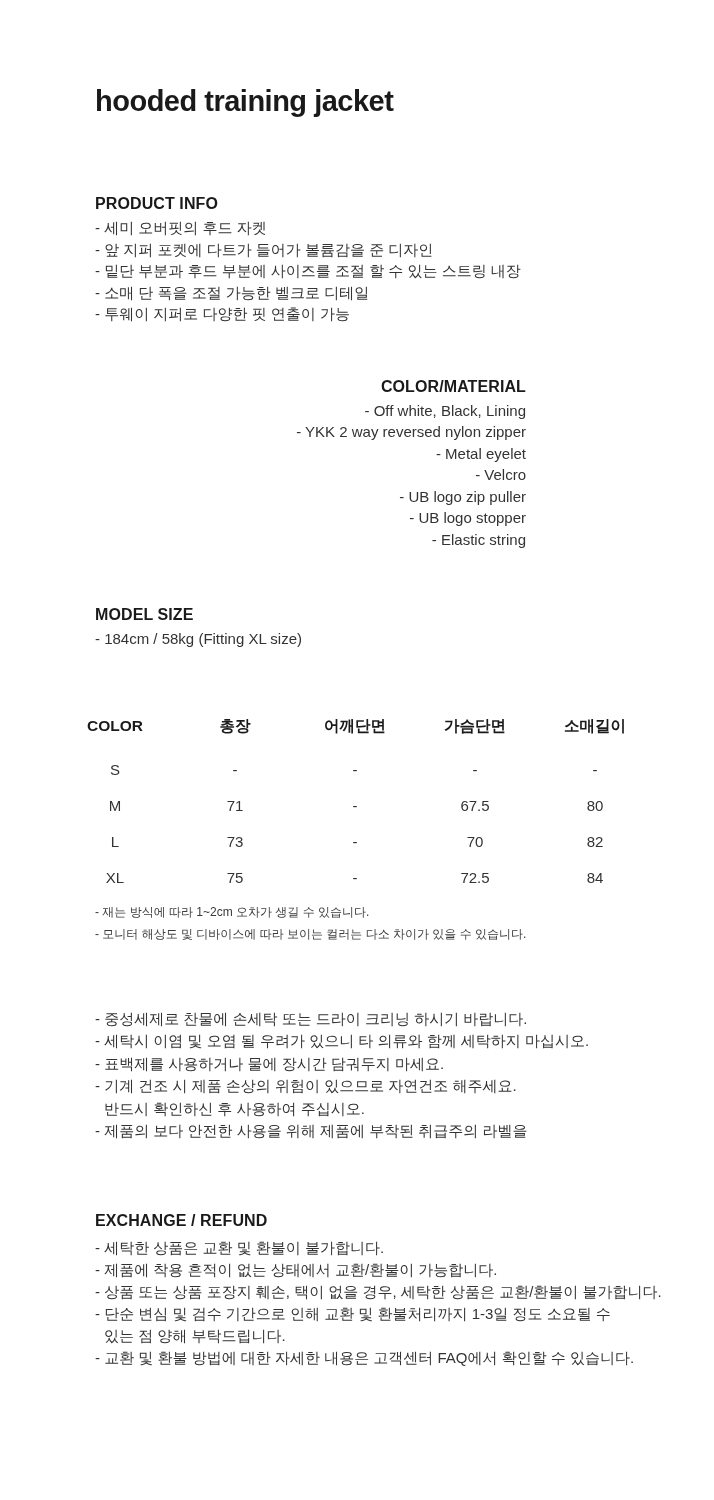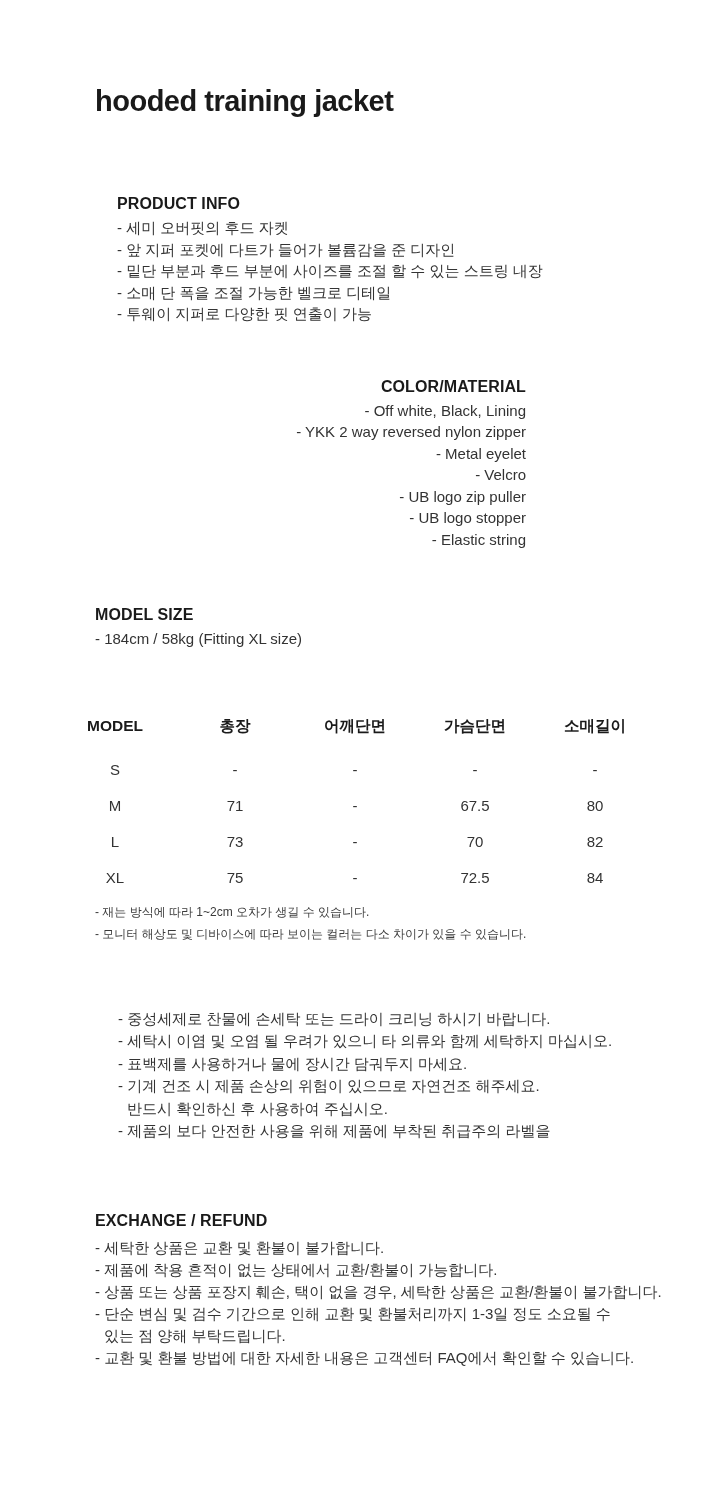--- a/index.html
+++ b/index.html
@@ -24,25 +24,25 @@
     font-weight:700;color:#1a1a1a;
     letter-spacing:0.1px;
   }
   .list{margin-top:2px;}
   .line{
     font-size:15px;line-height:21.5px;
     color:#333333;white-space:nowrap;
   }
   .line.indent{padding-left:9px;}
   .sp .line{line-height:22.5px;}
-  .sec-product{margin-top:75px;margin-left:22px;}
+  .sec-product{margin-top:75px;}
   .sec-color{margin-top:51px;text-align:right;}
   .sec-model{margin-top:54px;}
   .sec-washing{margin-top:63px;}
-  .sec-washing .list{margin-top:4px;margin-left:23px;}
+  .sec-washing .list{margin-top:4px;}
   .sec-exchange{margin-top:67px;}
   .sec-exchange .list{margin-top:5px;}
   .sec-exchange .line{line-height:22px;}
   .size-table{
     margin:66px 0 0 -40px;
     width:600px;
     border-collapse:collapse;
   }
   .size-table th{
     width:20%;
@@ -94,21 +94,21 @@
   <section class="sec-model">
     <h2 class="heading">MODEL SIZE</h2>
     <div class="list">
         <div class="line">- 184cm / 58kg (Fitting XL size)</div>
       </div>
   </section>
 
   <table class="size-table">
       <thead>
         <tr>
-          <th>MODEL</th>
+          <th>COLOR</th>
           <th>총장</th>
           <th>어깨단면</th>
           <th>가슴단면</th>
           <th>소매길이</th>
         </tr>
       </thead>
       <tbody>
         <tr>
           <td>S</td>
           <td>-</td>

